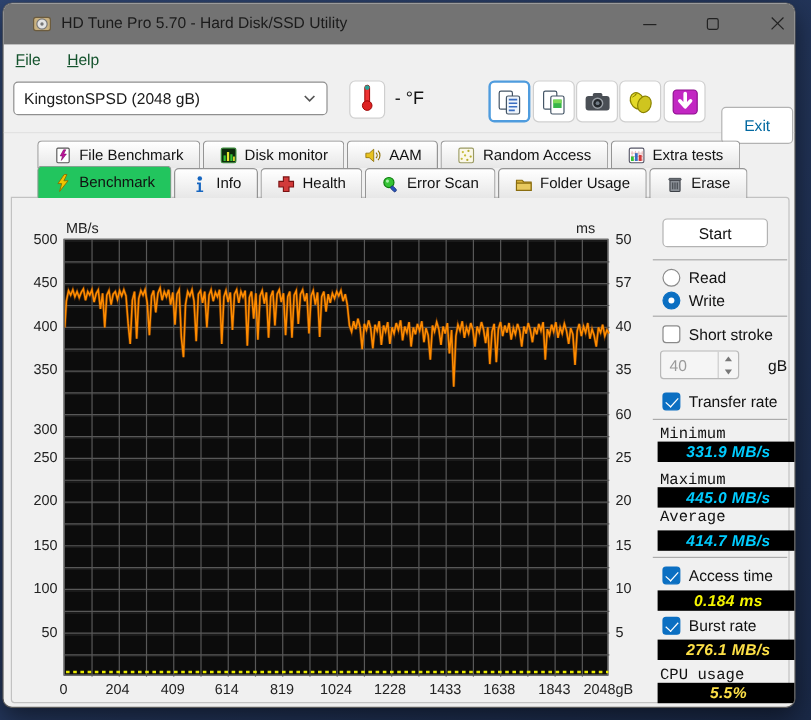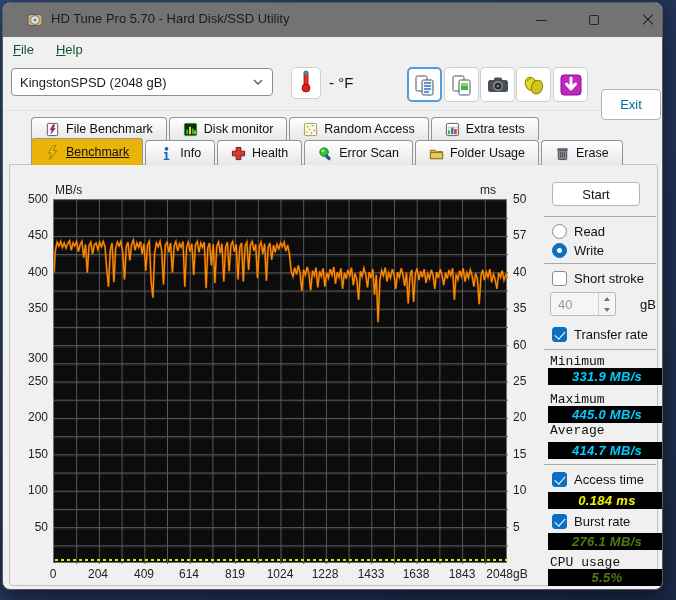--- a/index.html
+++ b/index.html
@@ -42,21 +42,21 @@
   .exit-btn { position:absolute; left:598px; top:8px; width:60px; height:31px; background:#fff; border:1px solid #b3b3b3; border-radius:4px; font-size:13px; color:#0369a1; display:flex; align-items:center; justify-content:center;margin-top:20px; }
 
   
   .tabrow { position:absolute; left:28px; display:flex; }
   .tabrow1 { top:114px; height:23px; z-index:1; }
   .tabrow2 { top:137px; height:25px; z-index:3; }
   .tab { display:flex; align-items:center; gap:6px; padding:0 13px; font-size:12.5px; color:#111;
     background:linear-gradient(#ffffff,#e7e7e7); border:1px solid #949494; border-bottom:none;
     border-radius:4px 4px 0 0; margin-right:2px; height:100%; }
   .tab svg { width:15px; height:15px; }
-  .tab.active { background:#eab308; height:27px; margin-top:-2px; box-shadow:0 2px 0 0 #f0f0f0;text-decoration:underline; }
+  .tab.active { background:#22c55e; height:27px; margin-top:-2px; box-shadow:0 2px 0 0 #f0f0f0; }
 
   
   .panel { position:absolute; left:6px; top:161px; width:649px; height:422px;
     background:#f0f0f0; border:1px solid #c2c2c2; border-radius:0 3px 3px 3px; z-index:2; }
 
   
   .plot { position:absolute; left:43px; top:34px; width:454px; height:364px;
     background:#0c0c0c; border:1px solid #6f6f6f; }
   .plot .bands { position:absolute; inset:0;
     background:repeating-linear-gradient(to bottom, rgba(255,255,255,.06) 0 2px, rgba(255,255,255,0) 2px 18.2px); }
@@ -79,21 +79,21 @@
   .spinbox { position:absolute; left:540px; top:127px; width:66px; height:24px; background:#f5f5f5; border:1px solid #b8b8b8; border-radius:3px; display:flex; }
   .spinbox .val { flex:1; font-size:13px; color:#9a9a9a; display:flex; align-items:center; padding-left:7px; }
   .spin-arrows { width:17px; border-left:1px solid #cccccc; display:flex; flex-direction:column; }
   .spin-arrows div { flex:1; display:flex; align-items:center; justify-content:center; }
   .tri-up { width:0; height:0; border-left:3.5px solid transparent; border-right:3.5px solid transparent; border-bottom:4.5px solid #777; }
   .tri-dn { width:0; height:0; border-left:3.5px solid transparent; border-right:3.5px solid transparent; border-top:4.5px solid #777; }
   .unit-gb { position:absolute; left:630px; top:132px; font-size:13px; color:#111; }
   .stat-label { position:absolute; left:540px; font-size:13px; color:#111;font-family:Liberation Mono, monospace; }
   .stat-value { position:absolute; left:538px; width:118px; height:17px; background:#000; color:#0cf;
     font-size:13px; font-weight:bold; font-style:italic; display:flex; align-items:center; justify-content:center; letter-spacing:.3px; }
-  .v-cyan { color:#00ccff; } .v-yellow { color:#f5f500; } .v-white { color:#4d7c0f; }
+  .v-cyan { color:#00ccff; } .v-yellow { color:#f5f500; } .v-white { color:#fde047; }
 </style>
 </head>
 <body>
 
 <div class="screen">
   <div class="window">
 
     <div class="titlebar">
       <span class="appicon"><svg viewBox="0 0 16 16">
             <rect x="1" y="2.5" width="14" height="11" rx="2" fill="#c9b180" stroke="#6b5b3e"></rect>
@@ -205,20 +205,29 @@
               <rect x="6.5" y="5" width="2" height="8" fill="#e8e832"></rect>
               <rect x="9.5" y="7" width="2" height="6" fill="#35c335"></rect>
               <rect x="12" y="9" width="1.5" height="4" fill="#e8e832"></rect>
             </svg>
           </span>
           <span>Disk monitor</span>
         </div>
         <div class="tab">
           <span style="width: 15px; height: 15px; display: flex;">
             <svg viewBox="0 0 16 16">
+              <polygon points="2,6 5,6 9,2.5 9,13.5 5,10 2,10" fill="#e8c21f" stroke="#8a6d00" stroke-width="0.7"></polygon>
+              <path d="M11 5.5c1.4 1.4 1.4 3.6 0 5M12.8 3.8c2.3 2.3 2.3 6.1 0 8.4" fill="none" stroke="#8a6d00" stroke-width="1"></path>
+            </svg>
+          </span>
+          <span>AAM</span>
+        </div>
+        <div class="tab">
+          <span style="width: 15px; height: 15px; display: flex;">
+            <svg viewBox="0 0 16 16">
               <rect x="1.5" y="1.5" width="13" height="13" rx="1.5" fill="#fbf8e8" stroke="#9a9a62"></rect>
               <circle cx="5" cy="5" r="1" fill="#c7bd3a"></circle>
               <circle cx="10" cy="4" r="1" fill="#b7ad2f"></circle>
               <circle cx="7" cy="8" r="1" fill="#c7bd3a"></circle>
               <circle cx="12" cy="9" r="1" fill="#b7ad2f"></circle>
               <circle cx="4" cy="11" r="1" fill="#c7bd3a"></circle>
               <circle cx="9" cy="12" r="1" fill="#b7ad2f"></circle>
             </svg>
           </span>
           <span>Random Access</span>

